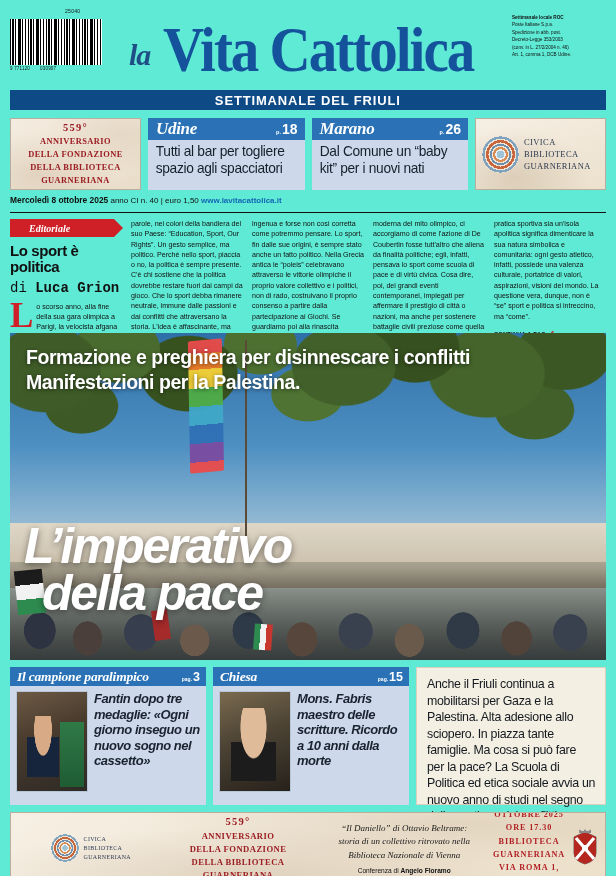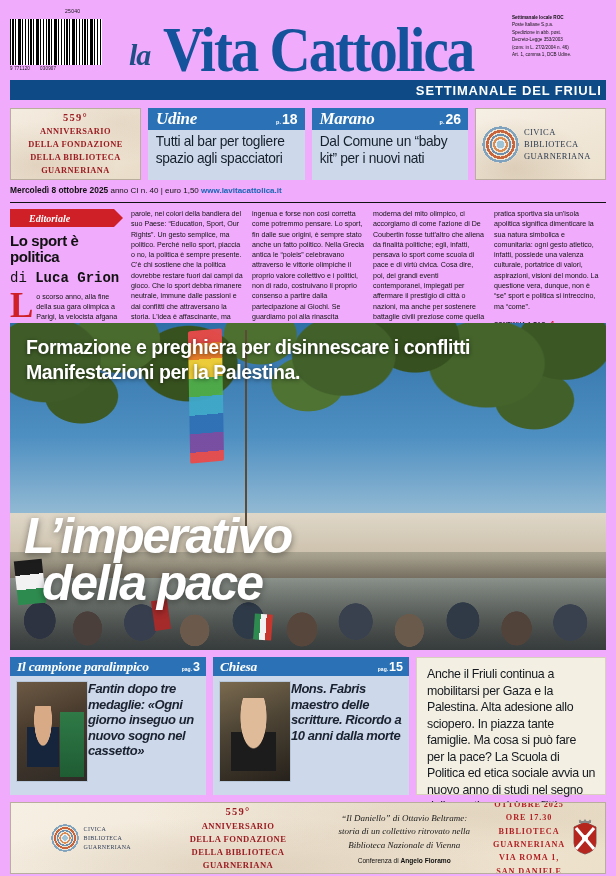--- a/index.html
+++ b/index.html
@@ -2,21 +2,21 @@
 <html><head>
 <meta charset="utf-8">
 <style>
   * { box-sizing: border-box; margin: 0; padding: 0; }
   html, body {
     width: 616px; height: 876px;
     background: #ffffff;
     font-family: "Liberation Sans", sans-serif;
     overflow: hidden;
   }
-  .page { position: relative; width: 616px; height: 876px; background: #f0abfc; }
+  .page { position: relative; width: 616px; height: 876px; background: #5eead4; }
 
   
   .masthead { position: relative; height: 78px; padding: 8px 10px 0 10px; display: flex; align-items: flex-start; }
   .barcode-wrap { width: 95px; padding-top: 4px; position: relative; }
   .barcode-num { font-size: 5px; letter-spacing: .3px; color: #111; position: absolute; left: 55px; top: 0px; font-family: "Liberation Sans", sans-serif; }
   .barcode { height: 46px; width: 92px; margin-top: 7px;
     background-image: repeating-linear-gradient(to right,
       #000 0 1px, #fff 1px 2px, #000 2px 4px, #fff 4px 5px,
       #000 5px 6px, #fff 6px 8px, #000 8px 11px, #fff 11px 12px,
       #000 12px 13px, #fff 13px 15px, #000 15px 16px, #fff 16px 18px);
@@ -33,22 +33,22 @@
     white-space: nowrap; transform: scaleY(1.12); transform-origin: left top;
   }
   .imprint {
     position: absolute; right: 2px; top: 6px; width: 92px;
     font-size: 4.6px; line-height: 1.62; color: #111;
   }
   .imprint .b { font-weight: 700; }
 
   
   .blue-bar {
-    margin: 2px 10px 0 10px; height: 20px; background: #0d4a86;
-    display: flex; align-items: center; justify-content: flex-end;
+    margin: 12px 10px 0 10px; height: 20px; background: #0d4a86;
+    display: flex; align-items: center; justify-content: center;
   }
   .blue-bar span {
     color: #fff; font-weight: 700; font-size: 13.5px; letter-spacing: .9px;
     transform: scaleX(.96);
   }
 
   
   .teasers { display: flex; gap: 7px; margin: 8px 10px 0 10px; height: 72px; }
   .anniv-box {
     width: 131px; border: 1px solid #b9ae9b;
@@ -202,21 +202,21 @@
   }
   .photo-title .l2 { display:block; padding-left: 18px; }
 
   
   .lower { display: flex; gap: 7px; margin: 7px 10px 0 10px; height: 138px; }
   .lt { width: 196px; background: #cdd9ea; display:flex; flex-direction:column; }
   .lt-head { height: 19px; background: #2a72b5; display:flex; align-items:center; justify-content:space-between; padding: 0 6px 0 7px;}
   .lt-kicker { color:#fff; font-family:"Liberation Serif", serif; font-style:italic; font-weight:700; font-size:13.5px; letter-spacing:-.2px;}
   .lt-pg { color:#fff; font-size:5px; font-weight:700; display:flex; align-items:baseline; gap:1px;}
   .lt-pg b { font-size: 12.5px; }
-  .lt-body { flex:1; display:flex; padding: 5px 6px 13px 6px; }
+  .lt-body { flex:1; display:flex; gap:6px; padding: 5px 6px 13px 6px; }
   .lt-photo { width: 72px; height: 100%; flex:none; border:1px solid #b7c6d8; overflow:hidden; position:relative; }
   .ph-fantin { background: linear-gradient(160deg,#6d5a45 0%, #4a3c2e 40%, #2e2a26 100%); }
   .ph-fantin::after{ content:""; position:absolute; left:14%; top:24%; width:46%; height:62%;
     background: radial-gradient(ellipse at 50% 22%, #d8ab86 0 38%, transparent 40%),
                 linear-gradient(180deg, transparent 34%, #16243c 34% 100%); }
   .ph-fantin::before{ content:""; position:absolute; right:4%; top:30%; width:34%; height:66%;
     background: linear-gradient(180deg,#2f7a47, #1f5c33); }
   .ph-fabris { background: linear-gradient(160deg,#7a6a4f 0%, #4c4334 45%, #26211b 100%); }
   .ph-fabris::after{ content:""; position:absolute; left:16%; top:16%; width:64%; height:74%;
     background: radial-gradient(ellipse at 50% 26%, #e0bb99 0 40%, transparent 42%),

